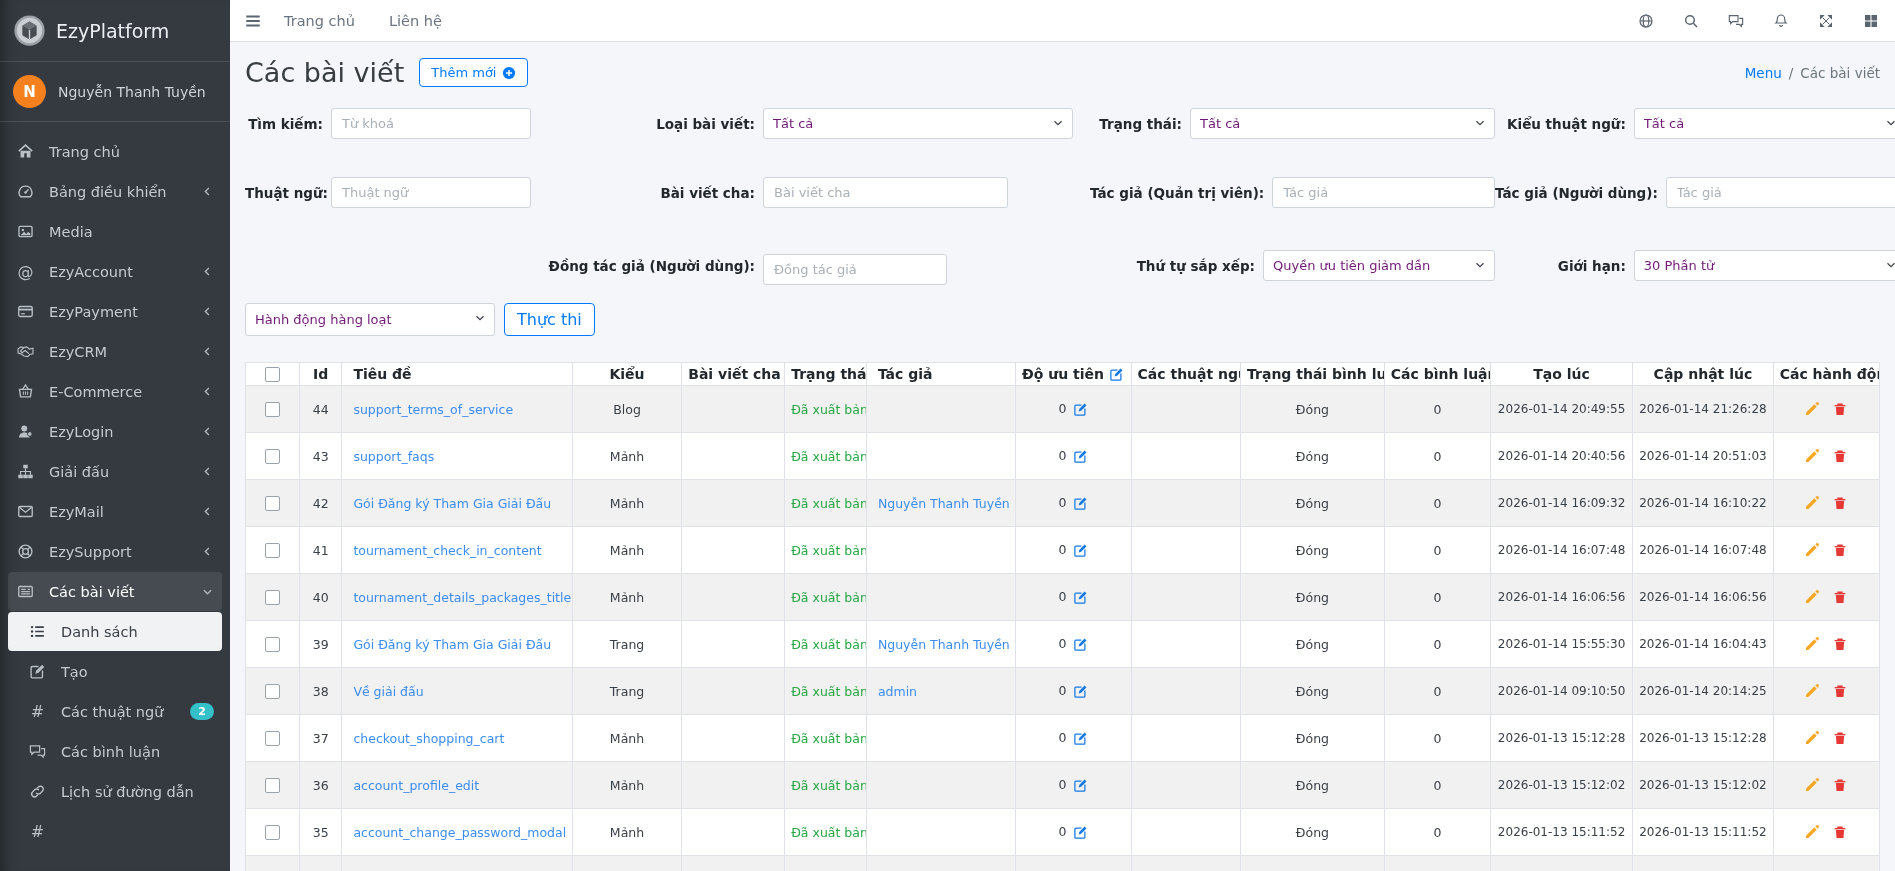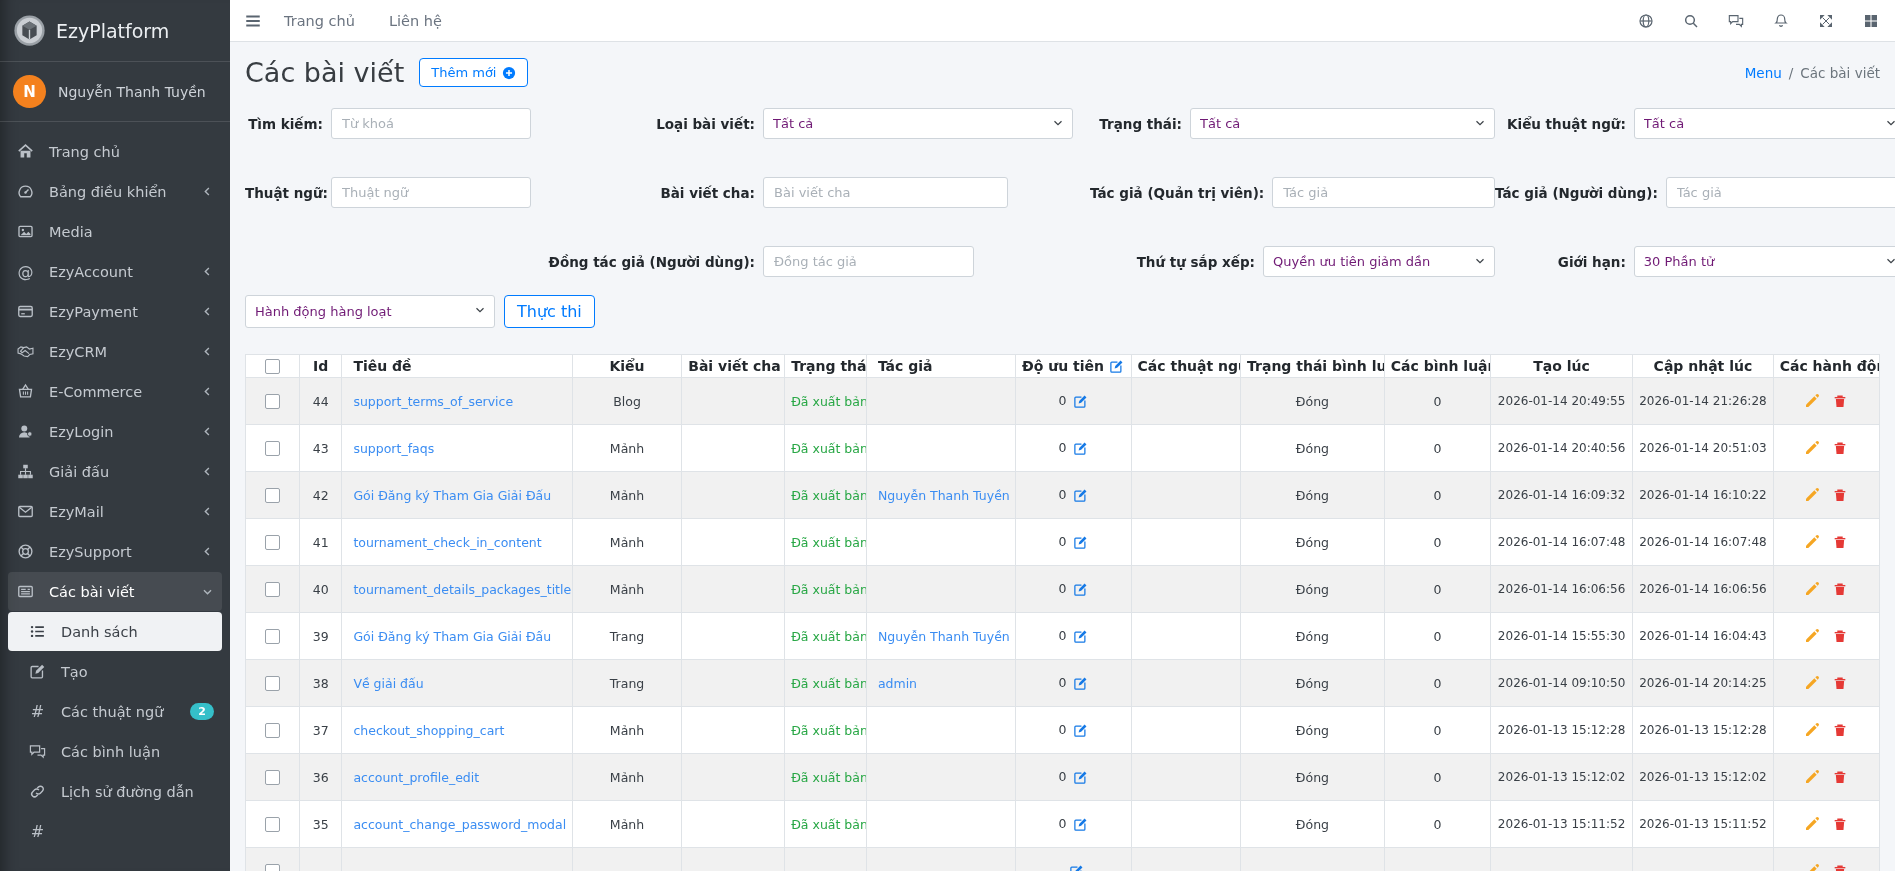--- a/index.html
+++ b/index.html
@@ -59,21 +59,21 @@
   .breadcrumb .sep { margin:0 7px; }
 
   
   .filters { display:grid; grid-template-columns:300px 545px 405px 1fr; row-gap:38px; margin-bottom:18px; }
   .fg { display:flex; align-items:center; }
   .fg label { font-size:13.5px; font-weight:600; color:#23282d; padding-right:8px; white-space:nowrap; }
   .fg.anchor-l label { flex:none; text-align:right; }
   .fg.anchor-r label { flex:1; text-align:right; }
   .lw78 label { width:86px; } .lw210 label { width:218px; }
   .w200{width:200px;} .w310{width:310px;} .w305{width:305px;} .w272{width:272px;}
-  .w245{width:245px;} .w253{width:253px;} .w240{width:240px;} .w226{width:211px;} .w232{width:232px;} .w250{width:250px;}
+  .w245{width:245px;} .w253{width:253px;} .w240{width:240px;} .w226{width:184px;margin-top:8px;} .w232{width:232px;} .w250{width:250px;}
   input[type=text] { height:31px; border:1px solid #ced4da; border-radius:3px; padding:0 10px; font-size:13px;
                      color:#737373; background:#fff; font-family:inherit; }
   input[type=text]::placeholder { color:#a9b0b7; }
   .sel { position:relative; display:inline-flex; }
   .sel select { width:100%; height:31px; appearance:none; -webkit-appearance:none; border:1px solid #ced4da;
                 border-radius:3px; background:#fff; color:#701a75; font-size:13px; padding:0 28px 0 9px; font-family:inherit; }
   .sel .chev { position:absolute; right:8px; top:8px; pointer-events:none; color:#3c4248; display:inline-flex; }
   .sel .chev svg { width:14px; height:14px; }
   .g-c2 { grid-column:2; } .g-c3 { grid-column:3; } .g-c4 { grid-column:4; }
 

